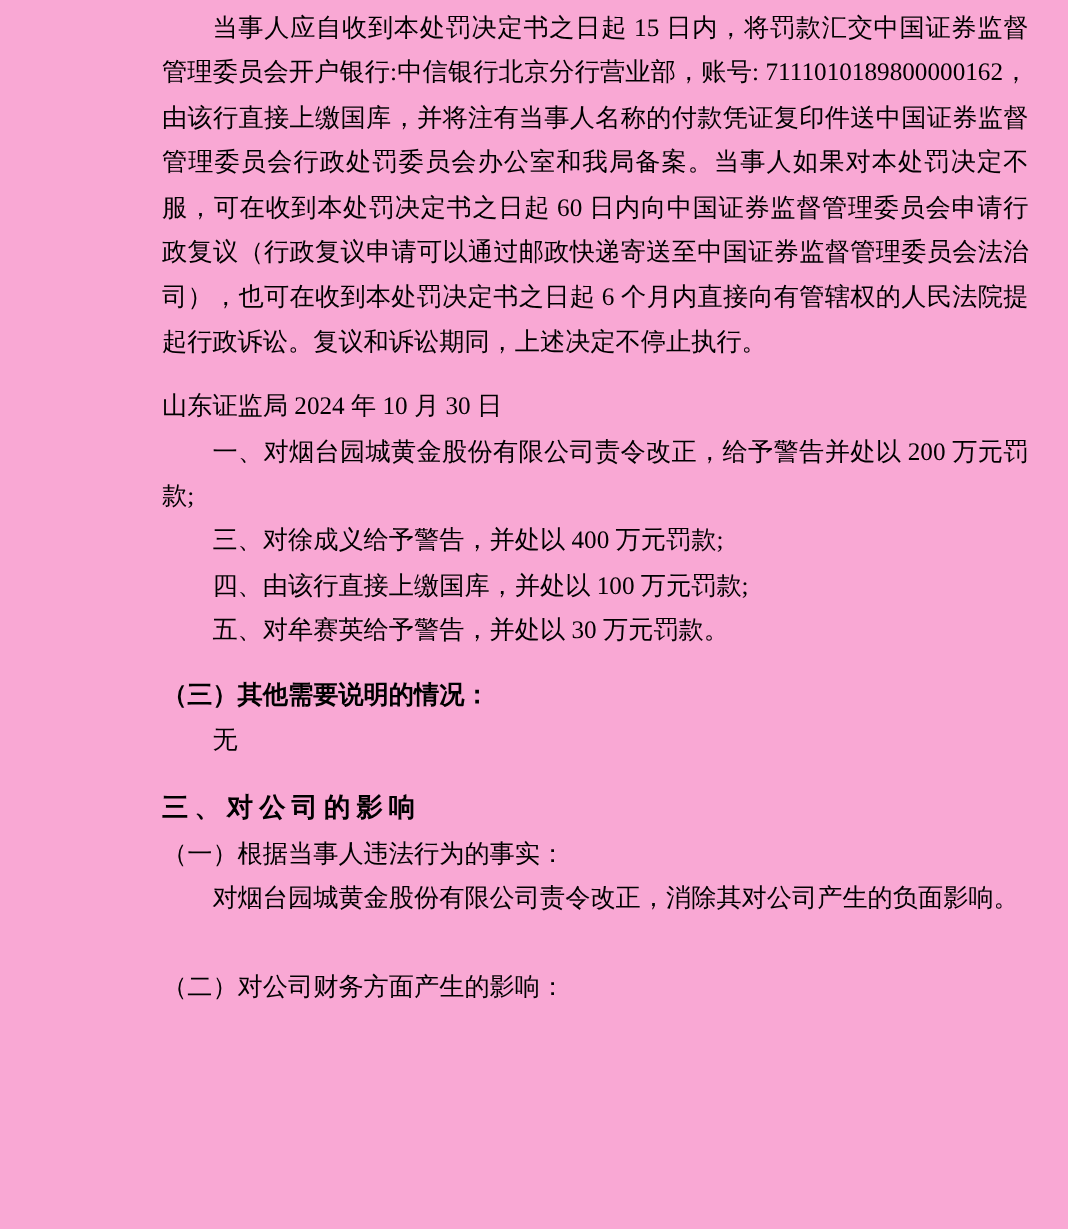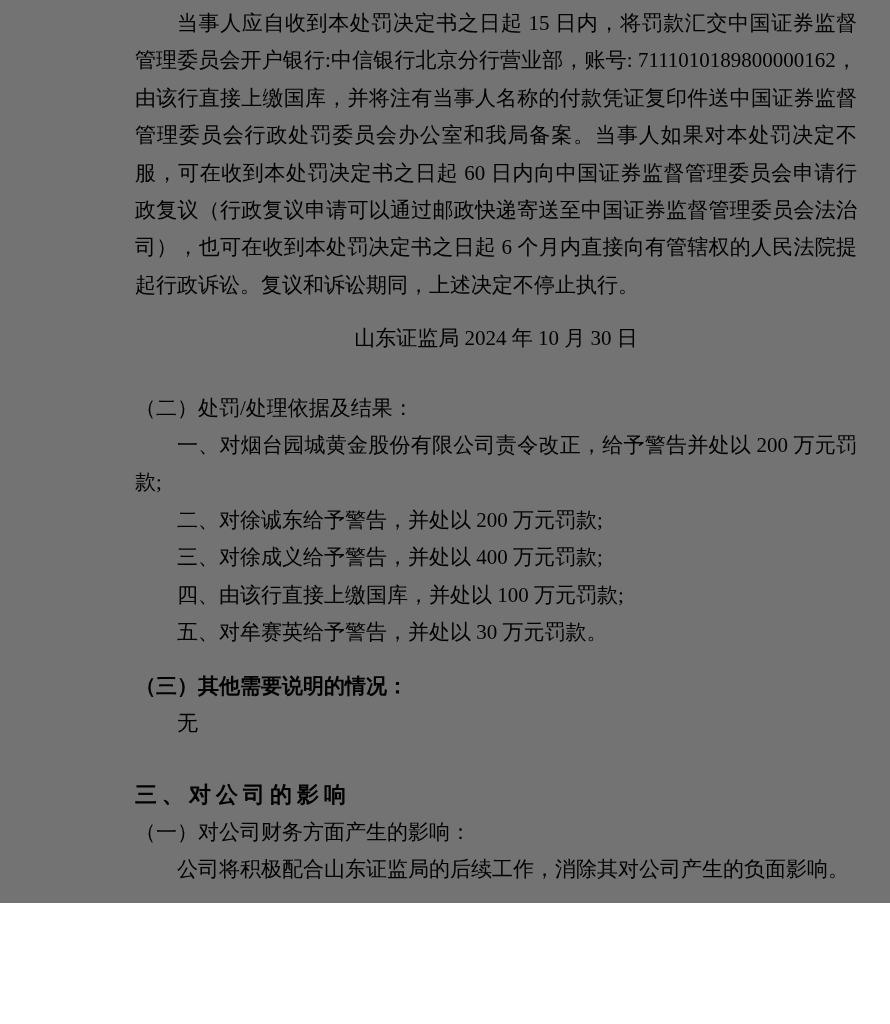--- a/index.html
+++ b/index.html
@@ -3,22 +3,22 @@
 <meta charset="utf-8">
 <style>
   html, body {
     margin: 0;
     padding: 0;
     background: #ffffff;
   }
   .page {
     position: relative;
     width: 890px;
-    height: 903px;
-    background: #737373;
+    height: 1024px;
+    background: #f9a8d4;
     overflow: hidden;
     color: #000000;
   }
   .content {
     position: absolute;
     left: 135px;
     top: 5px;
     width: 722px;
     font-family: "Liberation Serif", "DejaVu Serif", serif;
     font-size: 21px;
@@ -29,72 +29,70 @@
     margin: 0;
     padding: 0;
   }
   .indent {
     text-indent: 2em;
   }
   .justify {
     text-align: justify;
   }
   .signoff {
-    text-align: center;
+    text-align: left;
     padding-right: 100px;
     margin-top: 16px !important;
   }
   .sec2-heading {
     margin-top: 32px !important;
   }
   .sec3-heading {
     margin-top: 16px !important;
     font-weight: bold;
   }
   .part-heading {
-    margin: 34px 0 0 0;
-    font-family: Liberation Sans, sans-serif;
+    margin: 20px 0 0 0;
+    font-family: Liberation Mono, monospace;
     font-weight: bold;
     font-size: 22px;
     line-height: 37.4px;
     letter-spacing: 5px;
   }
   .sub2-heading {
     margin-top: 36px !important;
   }
 </style>
 </head>
 <body>
 
 <div class="page">
   <div class="content">
 
     <p class="indent justify">当事人应自收到本处罚决定书之日起 15 日内，将罚款汇交中国证券监督管理委员会开户银行:中信银行北京分行营业部，账号: 7111010189800000162，由该行直接上缴国库，并将注有当事人名称的付款凭证复印件送中国证券监督管理委员会行政处罚委员会办公室和我局备案。当事人如果对本处罚决定不服，可在收到本处罚决定书之日起 60 日内向中国证券监督管理委员会申请行政复议（行政复议申请可以通过邮政快递寄送至中国证券监督管理委员会法治司），也可在收到本处罚决定书之日起 6 个月内直接向有管辖权的人民法院提起行政诉讼。复议和诉讼期同，上述决定不停止执行。</p>
 
     <p class="signoff">山东证监局 2024 年 10 月 30 日</p>
 
-    <p class="sec2-heading">（二）处罚/处理依据及结果：</p>
 
 
     <p class="indent justify">一、对烟台园城黄金股份有限公司责令改正，给予警告并处以 200 万元罚款;</p>
 
-    <p class="indent justify">二、对徐诚东给予警告，并处以 200 万元罚款;</p>
 
     <p class="indent justify">三、对徐成义给予警告，并处以 400 万元罚款;</p>
 
     <p class="indent justify">四、由该行直接上缴国库，并处以 100 万元罚款;</p>
 
     <p class="indent justify">五、对牟赛英给予警告，并处以 30 万元罚款。</p>
 
     <p class="sec3-heading">（三）其他需要说明的情况：</p>
 
     <p class="indent">无</p>
 
     <h2 class="part-heading">三、对公司的影响</h2>
 
-    <p>（一）对公司财务方面产生的影响：</p>
+    <p>（一）根据当事人违法行为的事实：</p>
 
-    <p class="indent justify">公司将积极配合山东证监局的后续工作，消除其对公司产生的负面影响。</p>
+    <p class="indent justify">对烟台园城黄金股份有限公司责令改正，消除其对公司产生的负面影响。</p>
 
     <p class="sub2-heading">（二）对公司财务方面产生的影响：</p>
 
   </div>
 </div>
 
 </body></html>

